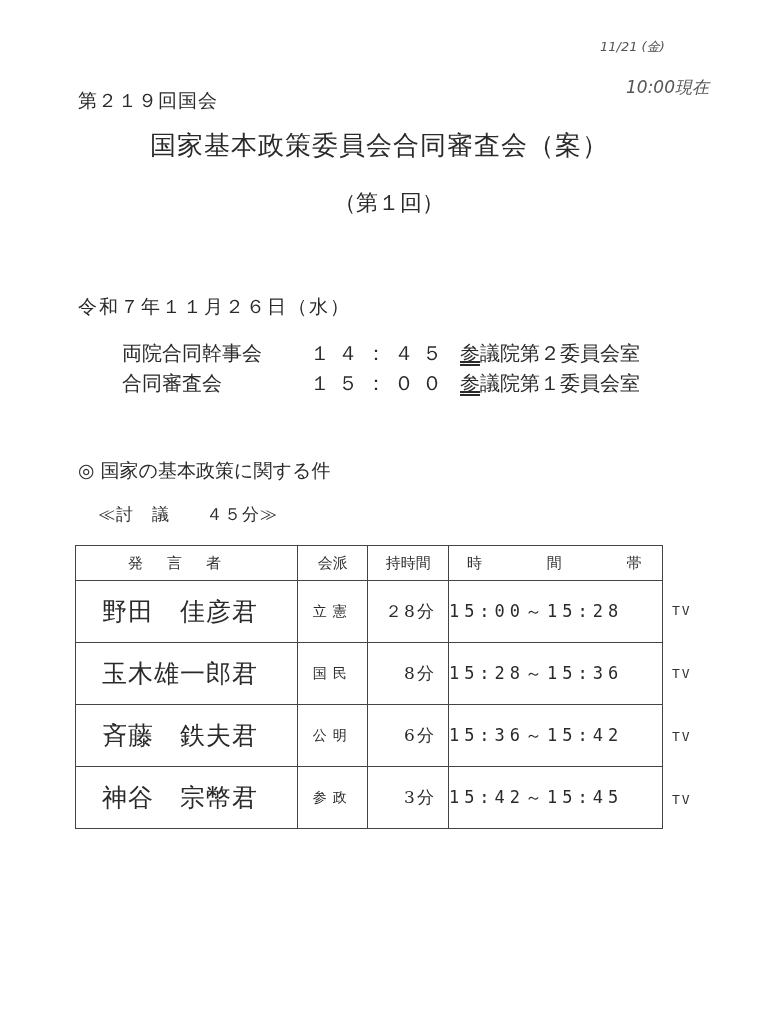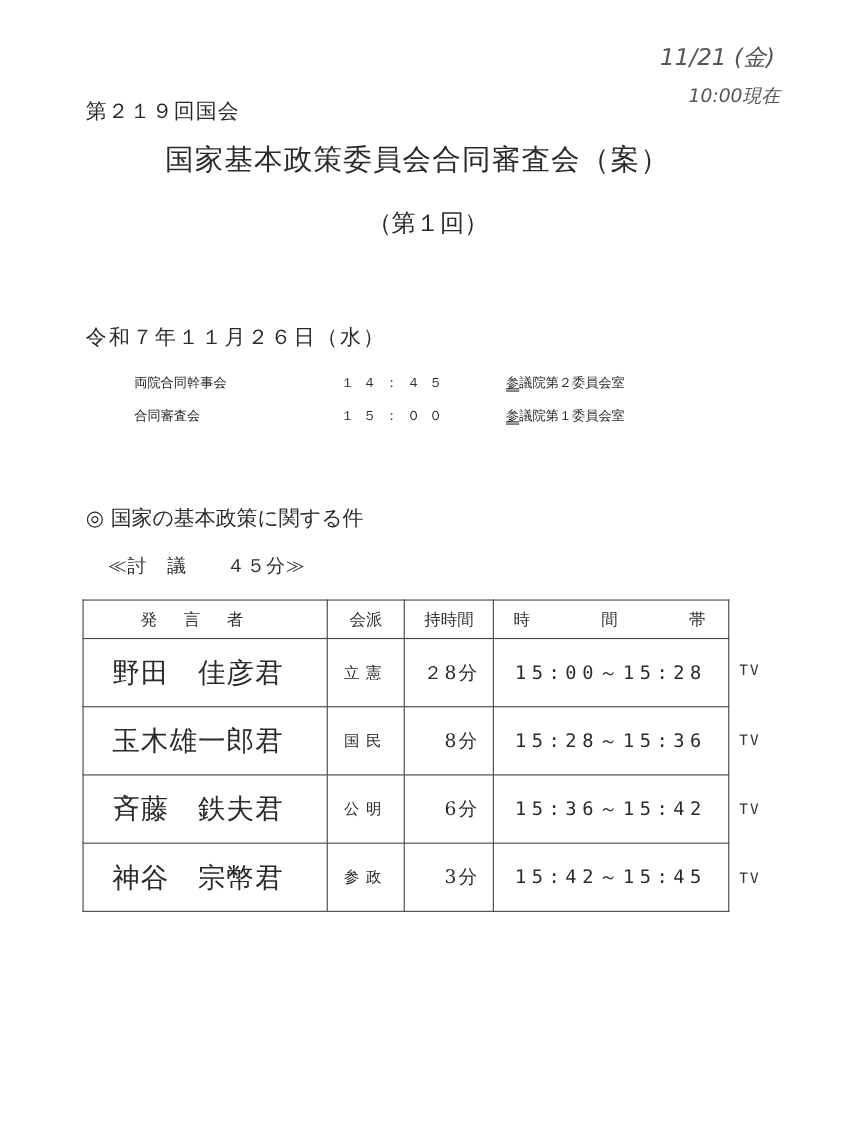--- a/index.html
+++ b/index.html
@@ -14,21 +14,21 @@
   .abs { position: absolute; white-space: nowrap; }
   .hand {
     font-family: "DejaVu Sans", sans-serif;
     color: #555;
     font-style: italic;
   }
   .session { left: 78px; top: 88px; font-size: 19px; letter-spacing: 1px; }
   .title { left: 150px; top: 128px; font-size: 26px; letter-spacing: 1px; }
   .round { left: 334px; top: 188px; font-size: 22px; }
   .date { left: 78px; top: 294px; font-size: 19px; letter-spacing: 2px; }
-  .sched-row { font-size: 12px; }
+  .sched-row { font-size: 20px; }
   .sched-name { position: absolute; left: 122px; }
   .sched-time { position: absolute; left: 310px; letter-spacing: 8px; }
   .sched-room { position: absolute; left: 460px; }
   .sched-room .ul { text-decoration: underline; text-decoration-style: double; }
   .item { left: 78px; top: 458px; font-size: 19px; }
   .debate { left: 98px; top: 503px; font-size: 17px; letter-spacing: 1px; }
 
   table.speakers {
     position: absolute; left: 75px; top: 545px;
     border-collapse: collapse;
@@ -41,30 +41,30 @@
   }
   table.speakers th { height: 34px; font-size: 15px; color: #333; }
   table.speakers td { height: 61px; }
   .c-name { width: 221px; }
   .c-party { width: 70px; }
   .c-mins { width: 80px; }
   .c-slot { width: 213px; }
   td.name { font-size: 25px; padding-left: 26px !important; letter-spacing: 1px; }
   td.party { font-size: 14px; text-align: center; letter-spacing: 6px; }
   td.mins { font-size: 17px; text-align: right; padding-right: 12px !important; letter-spacing: 2px; }
-  td.slot { font-size: 17px; text-align: center; letter-spacing: 5px; font-family: "DejaVu Sans Mono", monospace; }
+  td.slot { font-size: 17px; text-align: left; letter-spacing: 5px; font-family: "DejaVu Sans Mono", monospace; }
   th.h-name { letter-spacing: 24px; }
   th.h-slot { text-align: left; padding-left: 18px !important; }
   th.h-slot span { display: inline-block; }
   .tv { position: absolute; left: 672px; font-size: 13px; letter-spacing: 2px; font-family: "DejaVu Sans Mono", monospace; color: #333; }
 </style>
 </head>
 <body>
 
-<div class="abs hand" style="left:600px; top:38px; font-size:21px;">11/21 (金)</div>
+<div class="abs hand" style="left:600px; top:38px; font-size:13px;">11/21 (金)</div>
 <div class="abs hand" style="left:598px; top:76px; font-size:17px;margin-left:28px;">10:00現在</div>
 
 <div class="abs session">第２１９回国会</div>
 <div class="abs title">国家基本政策委員会合同審査会（案）</div>
 <div class="abs round">（第１回）</div>
 
 <div class="abs date">令和７年１１月２６日（水）</div>
 
 <div class="abs sched-row" style="left:0; top:340px; width:768px; height:26px;">
   <span class="sched-name">両院合同幹事会</span>

